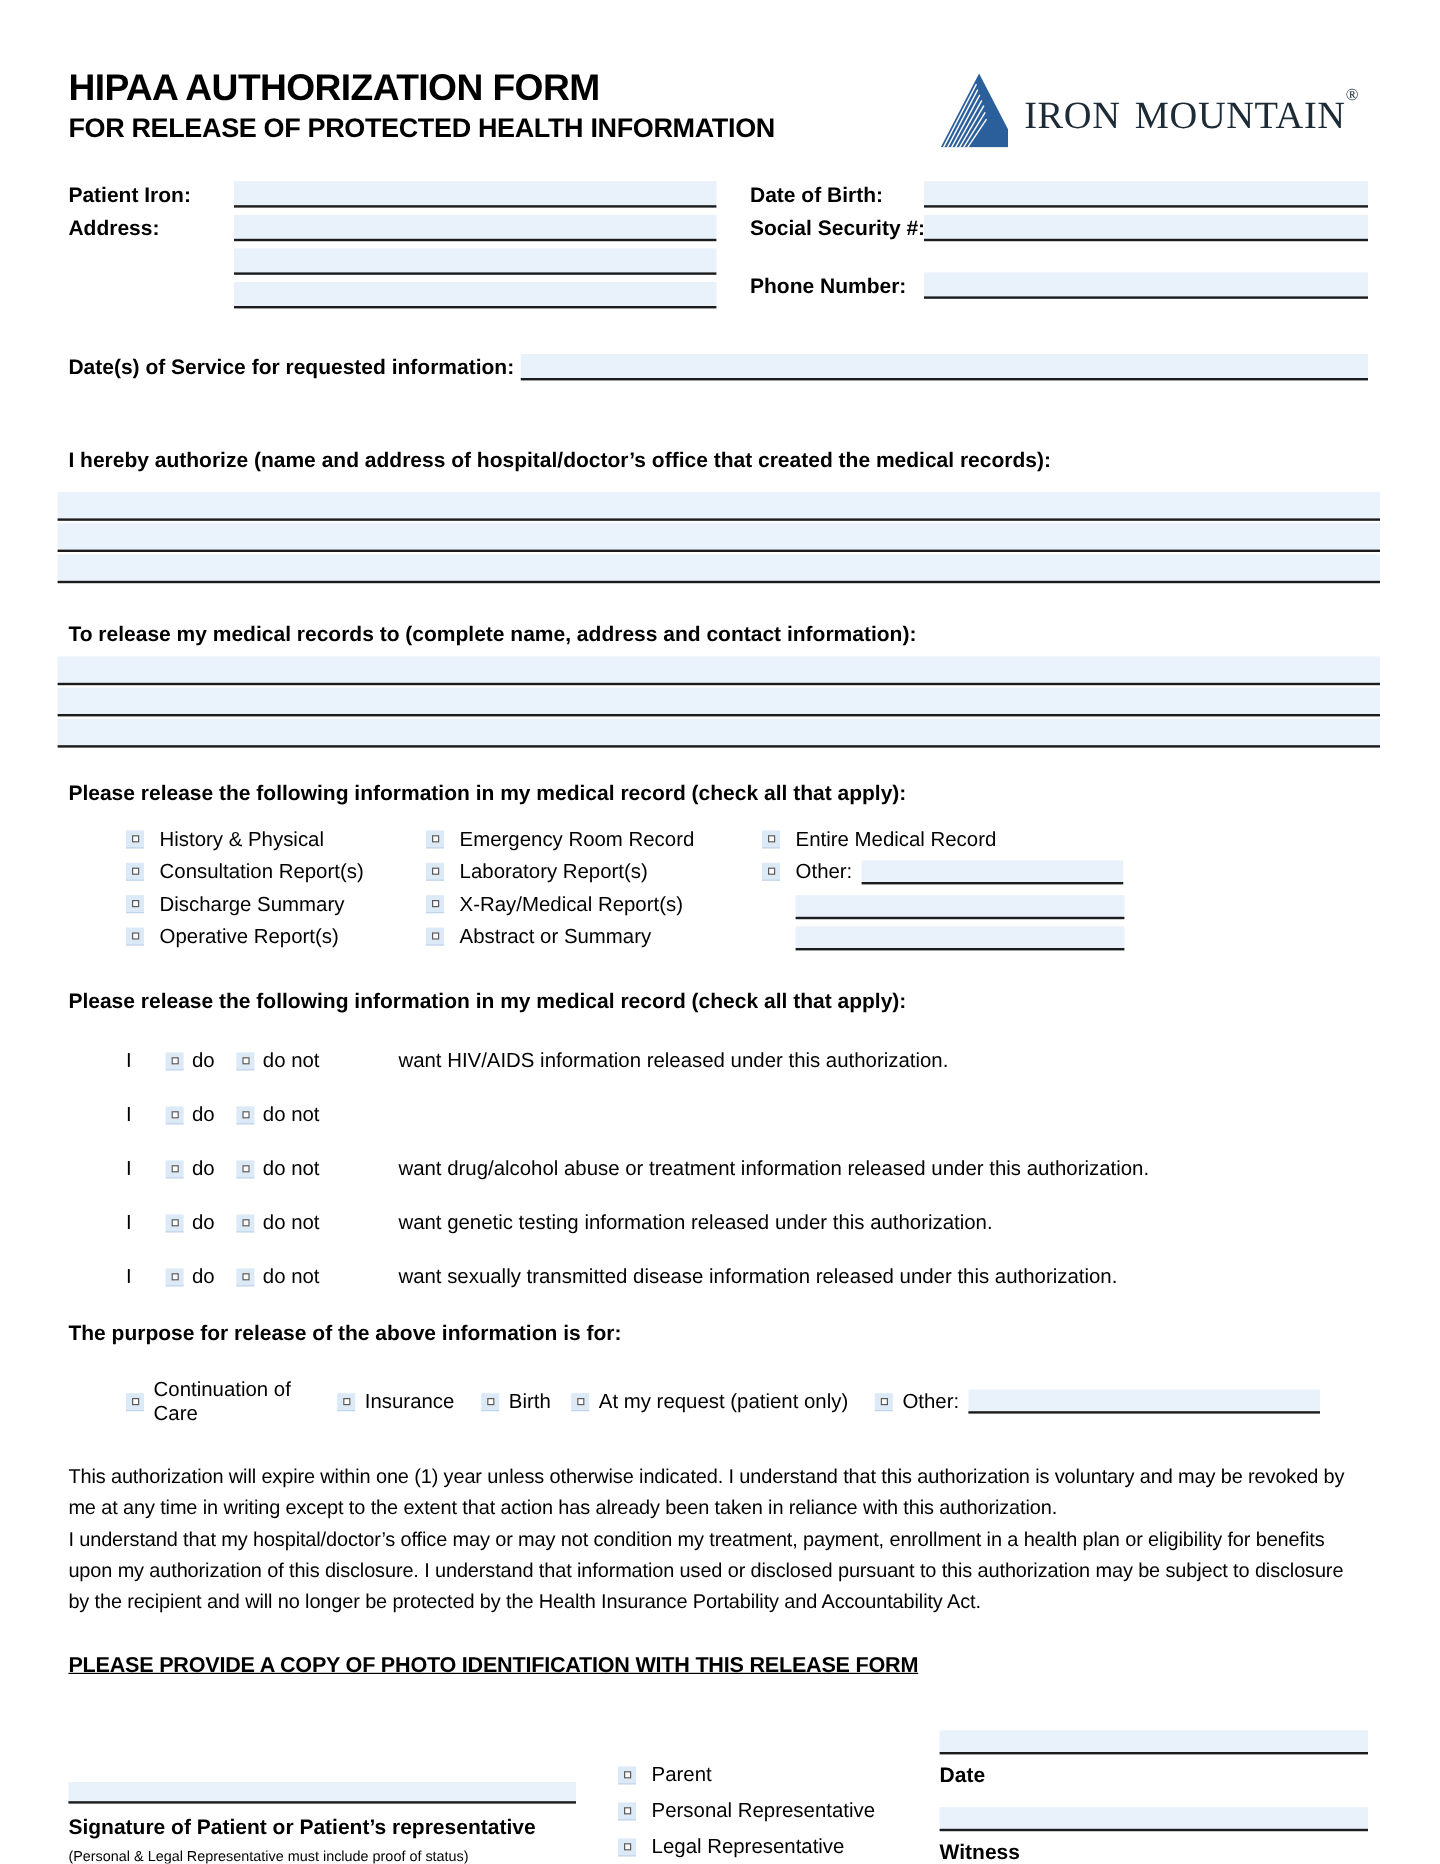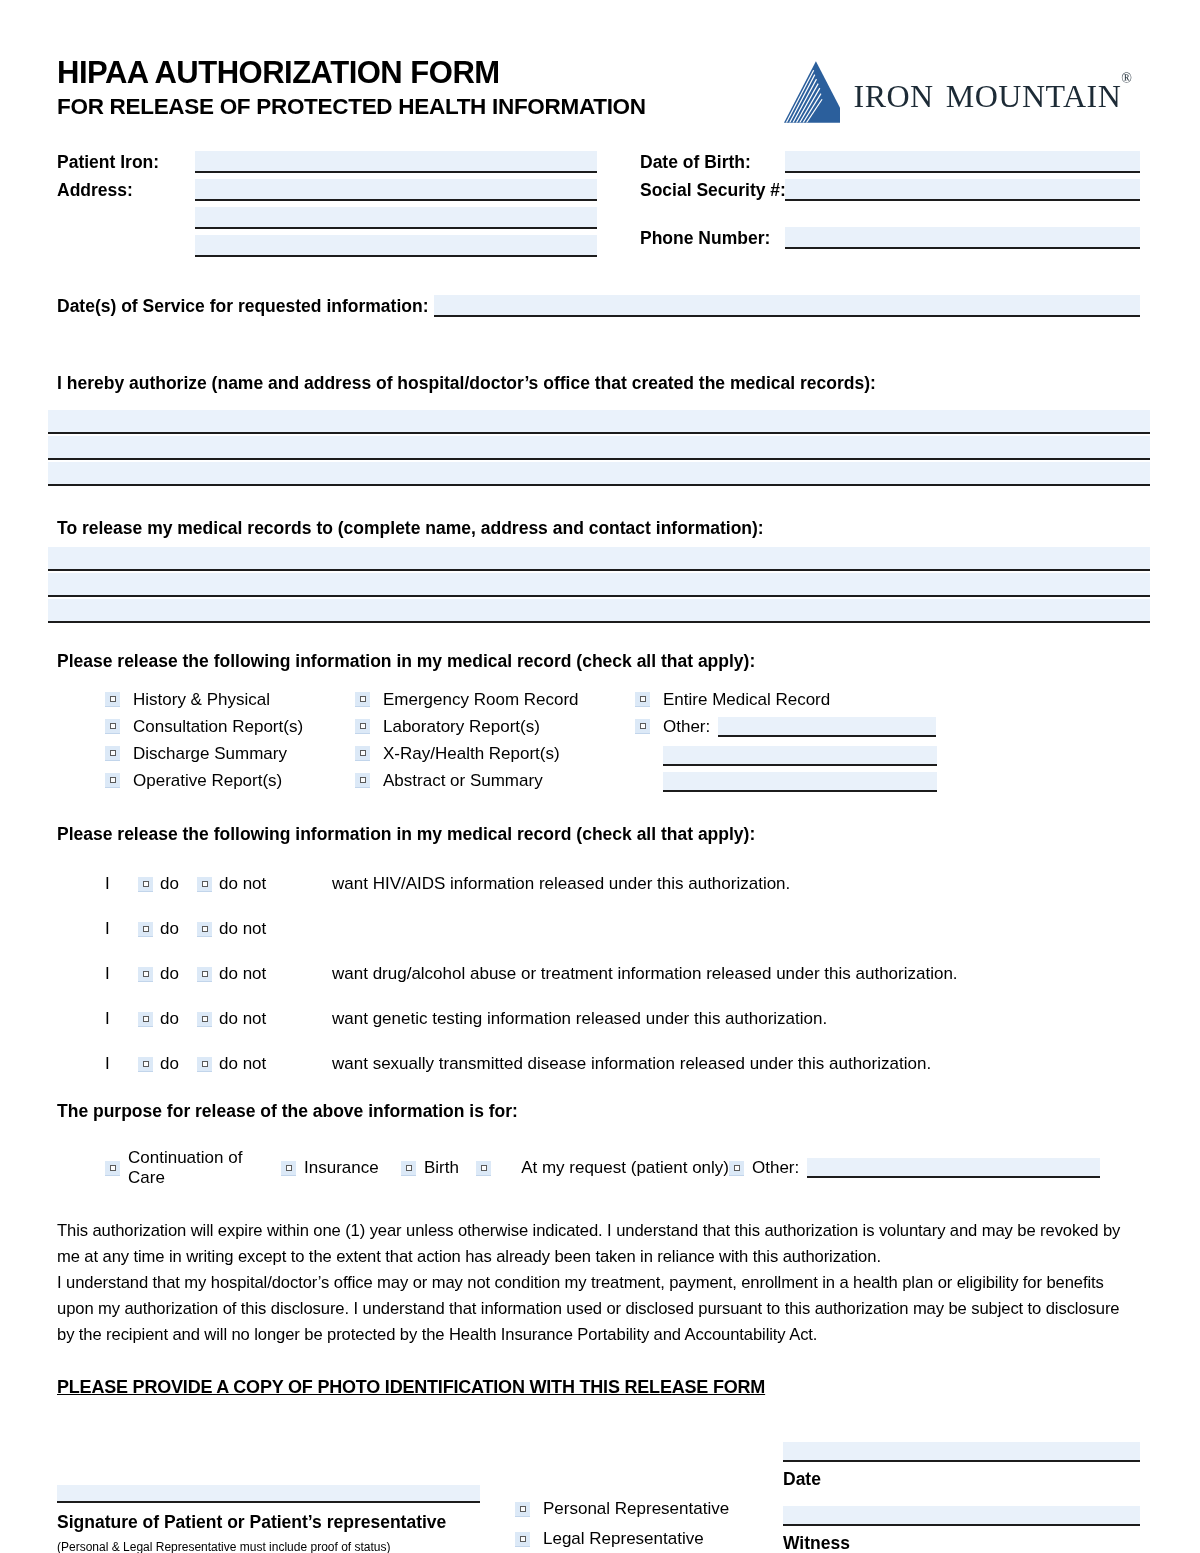--- a/index.html
+++ b/index.html
@@ -36,21 +36,21 @@
   }
   .cb-inner { width: 6px; height: 6px; border: 1.5px solid #5a5a5a; background: #fdfdfd; }
 
   
   .info-grid { display: flex; margin-top: 27px; }
   .info-left { width: 540px; }
   .info-right { width: 515px; margin-left: 28px; }
   .info-row { display: flex; align-items: flex-end; height: 23px; margin-bottom: 5px; }
   .info-row .field { flex: 1; }
   .w138 { width: 138px; flex: 0 0 138px; }
-  .w145 { width: 145px; flex: 0 0 145px; margin-left: 15px; }
+  .w145 { width: 145px; flex: 0 0 145px; }
   .gap20 { height: 20px; }
 
   
   .service-row { display: flex; align-items: flex-end; margin-top: 31px; height: 24px; }
   .service-row .field { flex: 1; margin-left: 6px; }
 
   
   .sect { margin-top: 0; }
   .write-lines { margin-top: 16px; }
   .write-line {
@@ -76,21 +76,21 @@
   .dn-opt { display: flex; align-items: center; }
   .dn-opt .cb { margin-right: 7px; }
   .dn-opt1 { width: 59px; }
   .dn-opt2 { width: 93px; }
   .dn-text { margin-left: 42px; }
 
   
   .purpose-row { display: flex; align-items: center; padding-left: 48px; margin-top: 26px; font-size: 17px; }
   .purpose-opt { display: flex; align-items: center; }
   .purpose-opt .cb { margin-right: 8px; }
-  .po1 { width: 176px; } .po2 { width: 120px; } .po3 { width: 75px; } .po4 { width: 253px; justify-content: space-between; }
+  .po1 { width: 176px; } .po2 { width: 120px; } .po3 { width: 75px; } .po4 { width: 253px; }
   .po5 { flex: 1; }
   .po5 .field { flex: 1; margin-left: 8px; margin-right: 40px; height: 20px; }
 
   
   .terms { margin-top: 30px; font-size: 16.6px; line-height: 26px; letter-spacing: -0.1px; }
 
   
   .notice { margin-top: 29px; font-size: 18px; font-weight: bold; text-decoration: underline; letter-spacing: -0.2px; }
 
   
@@ -239,21 +239,21 @@
         <div class="cb-row">
           <span class="cb">
               <span class="cb-inner"></span>
             </span>
           <span>Laboratory Report(s)</span>
         </div>
         <div class="cb-row">
           <span class="cb">
               <span class="cb-inner"></span>
             </span>
-          <span>X-Ray/Health Report(s)</span>
+          <span>X-Ray/Medical Report(s)</span>
         </div>
         <div class="cb-row">
           <span class="cb">
               <span class="cb-inner"></span>
             </span>
           <span>Abstract or Summary</span>
         </div>
       </div>
       <div class="cell-col">
         <div class="cb-row">
@@ -408,20 +408,26 @@
     <div class="sig-left">
       <div class="field"></div>
       <div class="sig-label">Signature of Patient or Patient’s representative</div>
       <div class="sig-note">(Personal &amp; Legal Representative must include proof of status)</div>
     </div>
     <div class="sig-mid">
       <div class="cb-row">
         <span class="cb">
             <span class="cb-inner"></span>
           </span>
+        <span>Parent</span>
+      </div>
+      <div class="cb-row">
+        <span class="cb">
+            <span class="cb-inner"></span>
+          </span>
         <span>Personal Representative</span>
       </div>
       <div class="cb-row">
         <span class="cb">
             <span class="cb-inner"></span>
           </span>
         <span>Legal Representative</span>
       </div>
     </div>
     <div class="sig-right">

